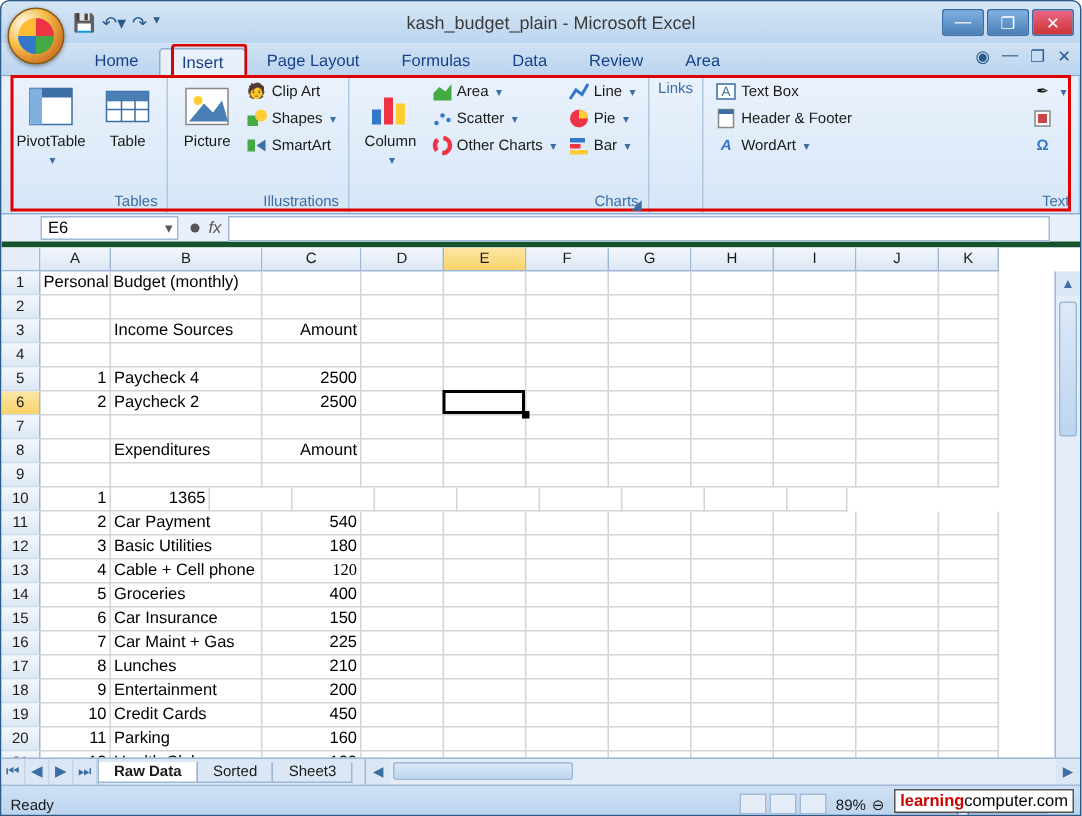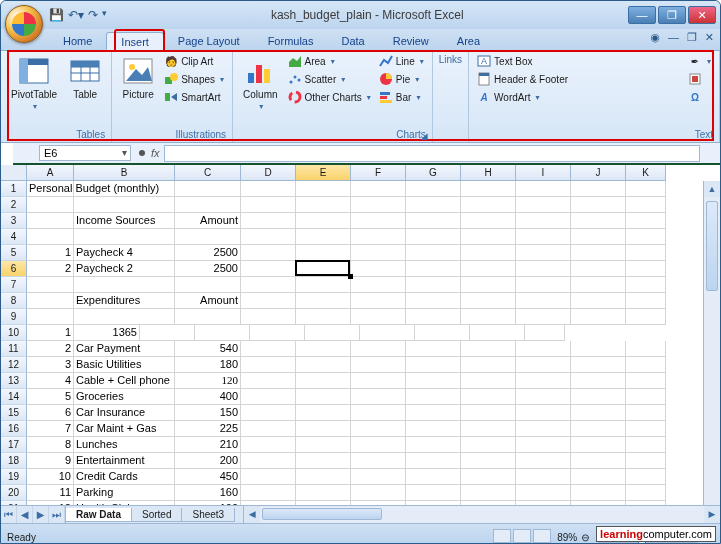--- a/index.html
+++ b/index.html
@@ -34,21 +34,21 @@
 .group-label { text-align:right; font-size:10px; color:#3b6ea5; padding:1px 0 2px; position:relative;}
 .group-label .dlg{position:absolute;right:-2px;bottom:1px;font-size:9px;color:#3b6ea5;}
 .big-btn { display:flex; flex-direction:column; align-items:center; gap:2px; padding:2px 4px; font-size:10px; color:#1a1a1a; cursor:pointer; }
 .big-btn .ic { width:32px; height:32px; display:flex;align-items:center;justify-content:center; }
 .small-btn { display:flex; align-items:center; gap:3px; font-size:10px; color:#1a1a1a; padding:1px 2px; cursor:pointer; white-space:nowrap;}
 .small-btn .ic{width:14px;height:14px;display:inline-flex;align-items:center;justify-content:center;}
 .dd::after{content:"▾"; font-size:8px; color:#3b6ea5; margin-left:2px;}
 .col-stack{display:flex;flex-direction:column;gap:2px;}
 
 
-.fbar { height:22px; background:#e8f0fb; border-bottom:2px solid #14532d; display:flex; align-items:center;margin-left:12px;}
+.fbar { height:22px; background:#e8f0fb; border-bottom:4px solid #14532d; display:flex; align-items:center;}
 .namebox{width:92px; margin:0 2px 0 26px; background:#fff; border:1px solid #9fb8d6; font-size:11px; padding:1px 18px 1px 4px; position:relative;}
 .namebox::after{content:"▾"; position:absolute; right:3px; top:1px; font-size:10px; color:#555;}
 .fx-dot{width:6px;height:6px;border-radius:50%;background:#555;margin:0 6px;}
 .fx{font-style:italic; font-size:11px; color:#555; margin-right:4px;}
 .formula-in{flex:1; background:#fff; border:1px solid #9fb8d6; height:17px; margin-right:20px;}
 
 
 .grid-area{position:relative; height:358px; overflow:hidden; background:#fff;}
 .corner{position:absolute;left:0;top:0;width:26px;height:16px;background:#e4ecf7;border-right:1px solid #9fb8d6;border-bottom:1px solid #9fb8d6;}
 .col-headers{position:absolute;left:26px;top:0;right:0;height:16px;display:flex;}

